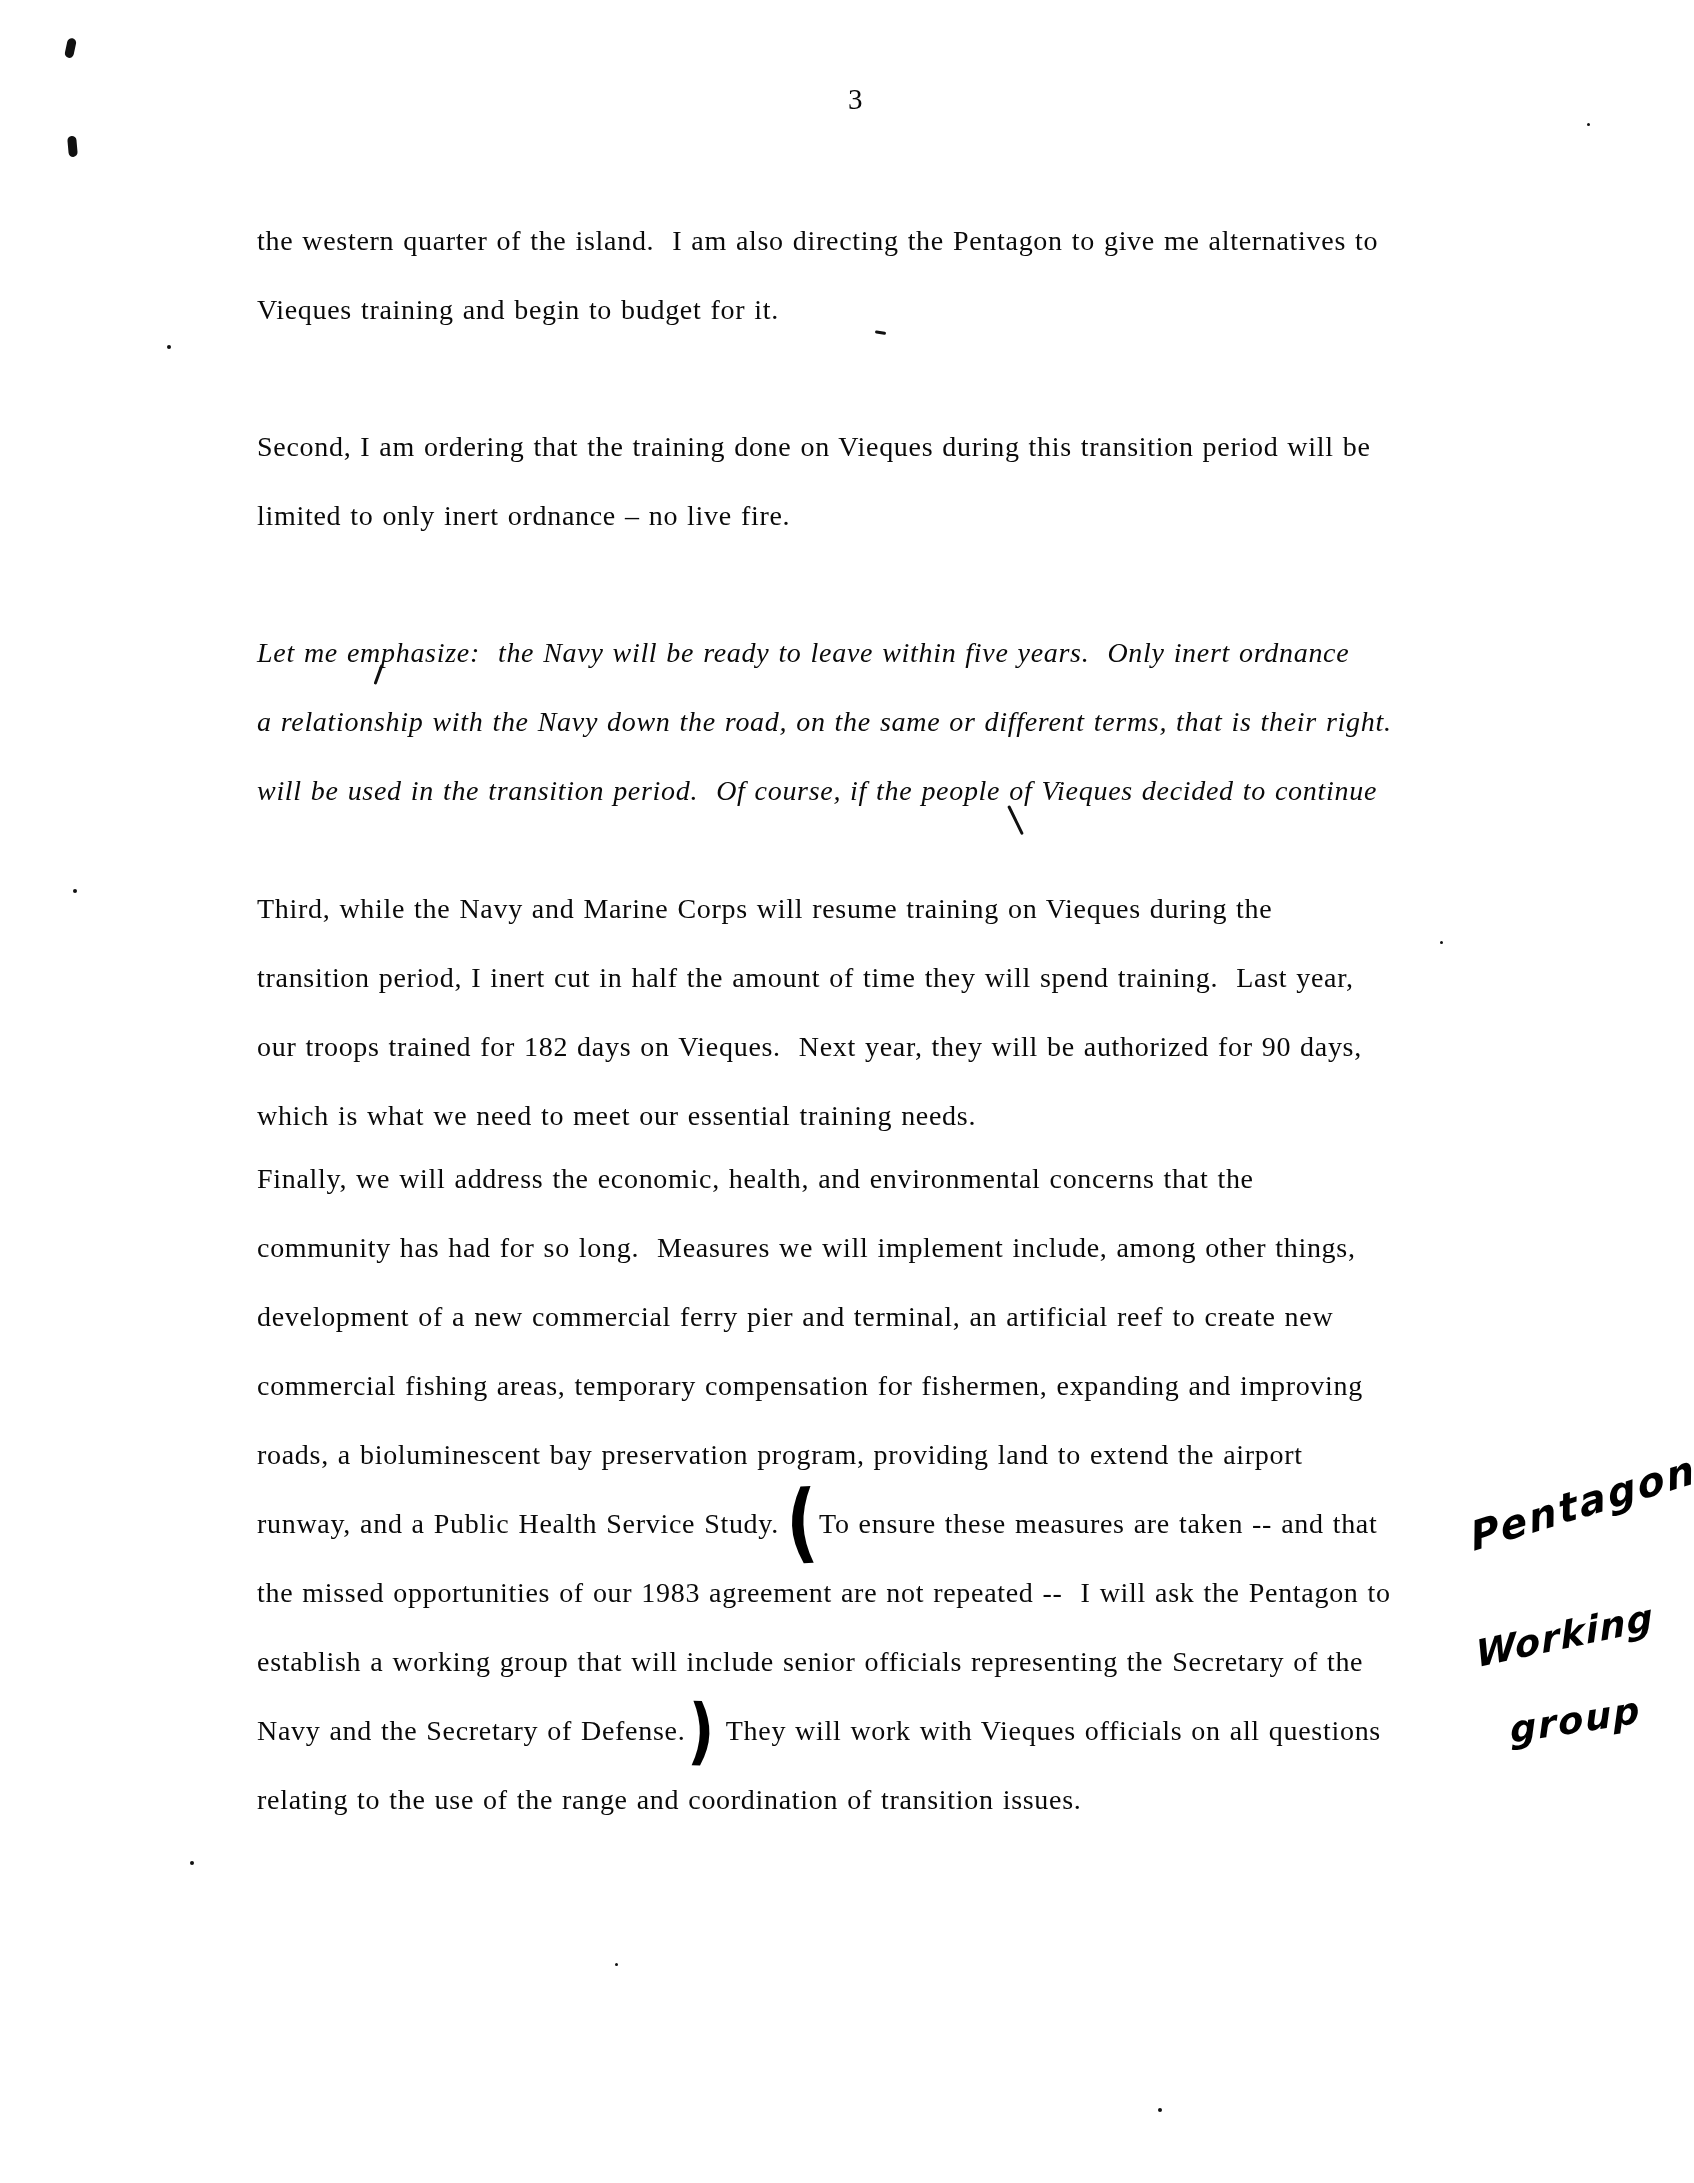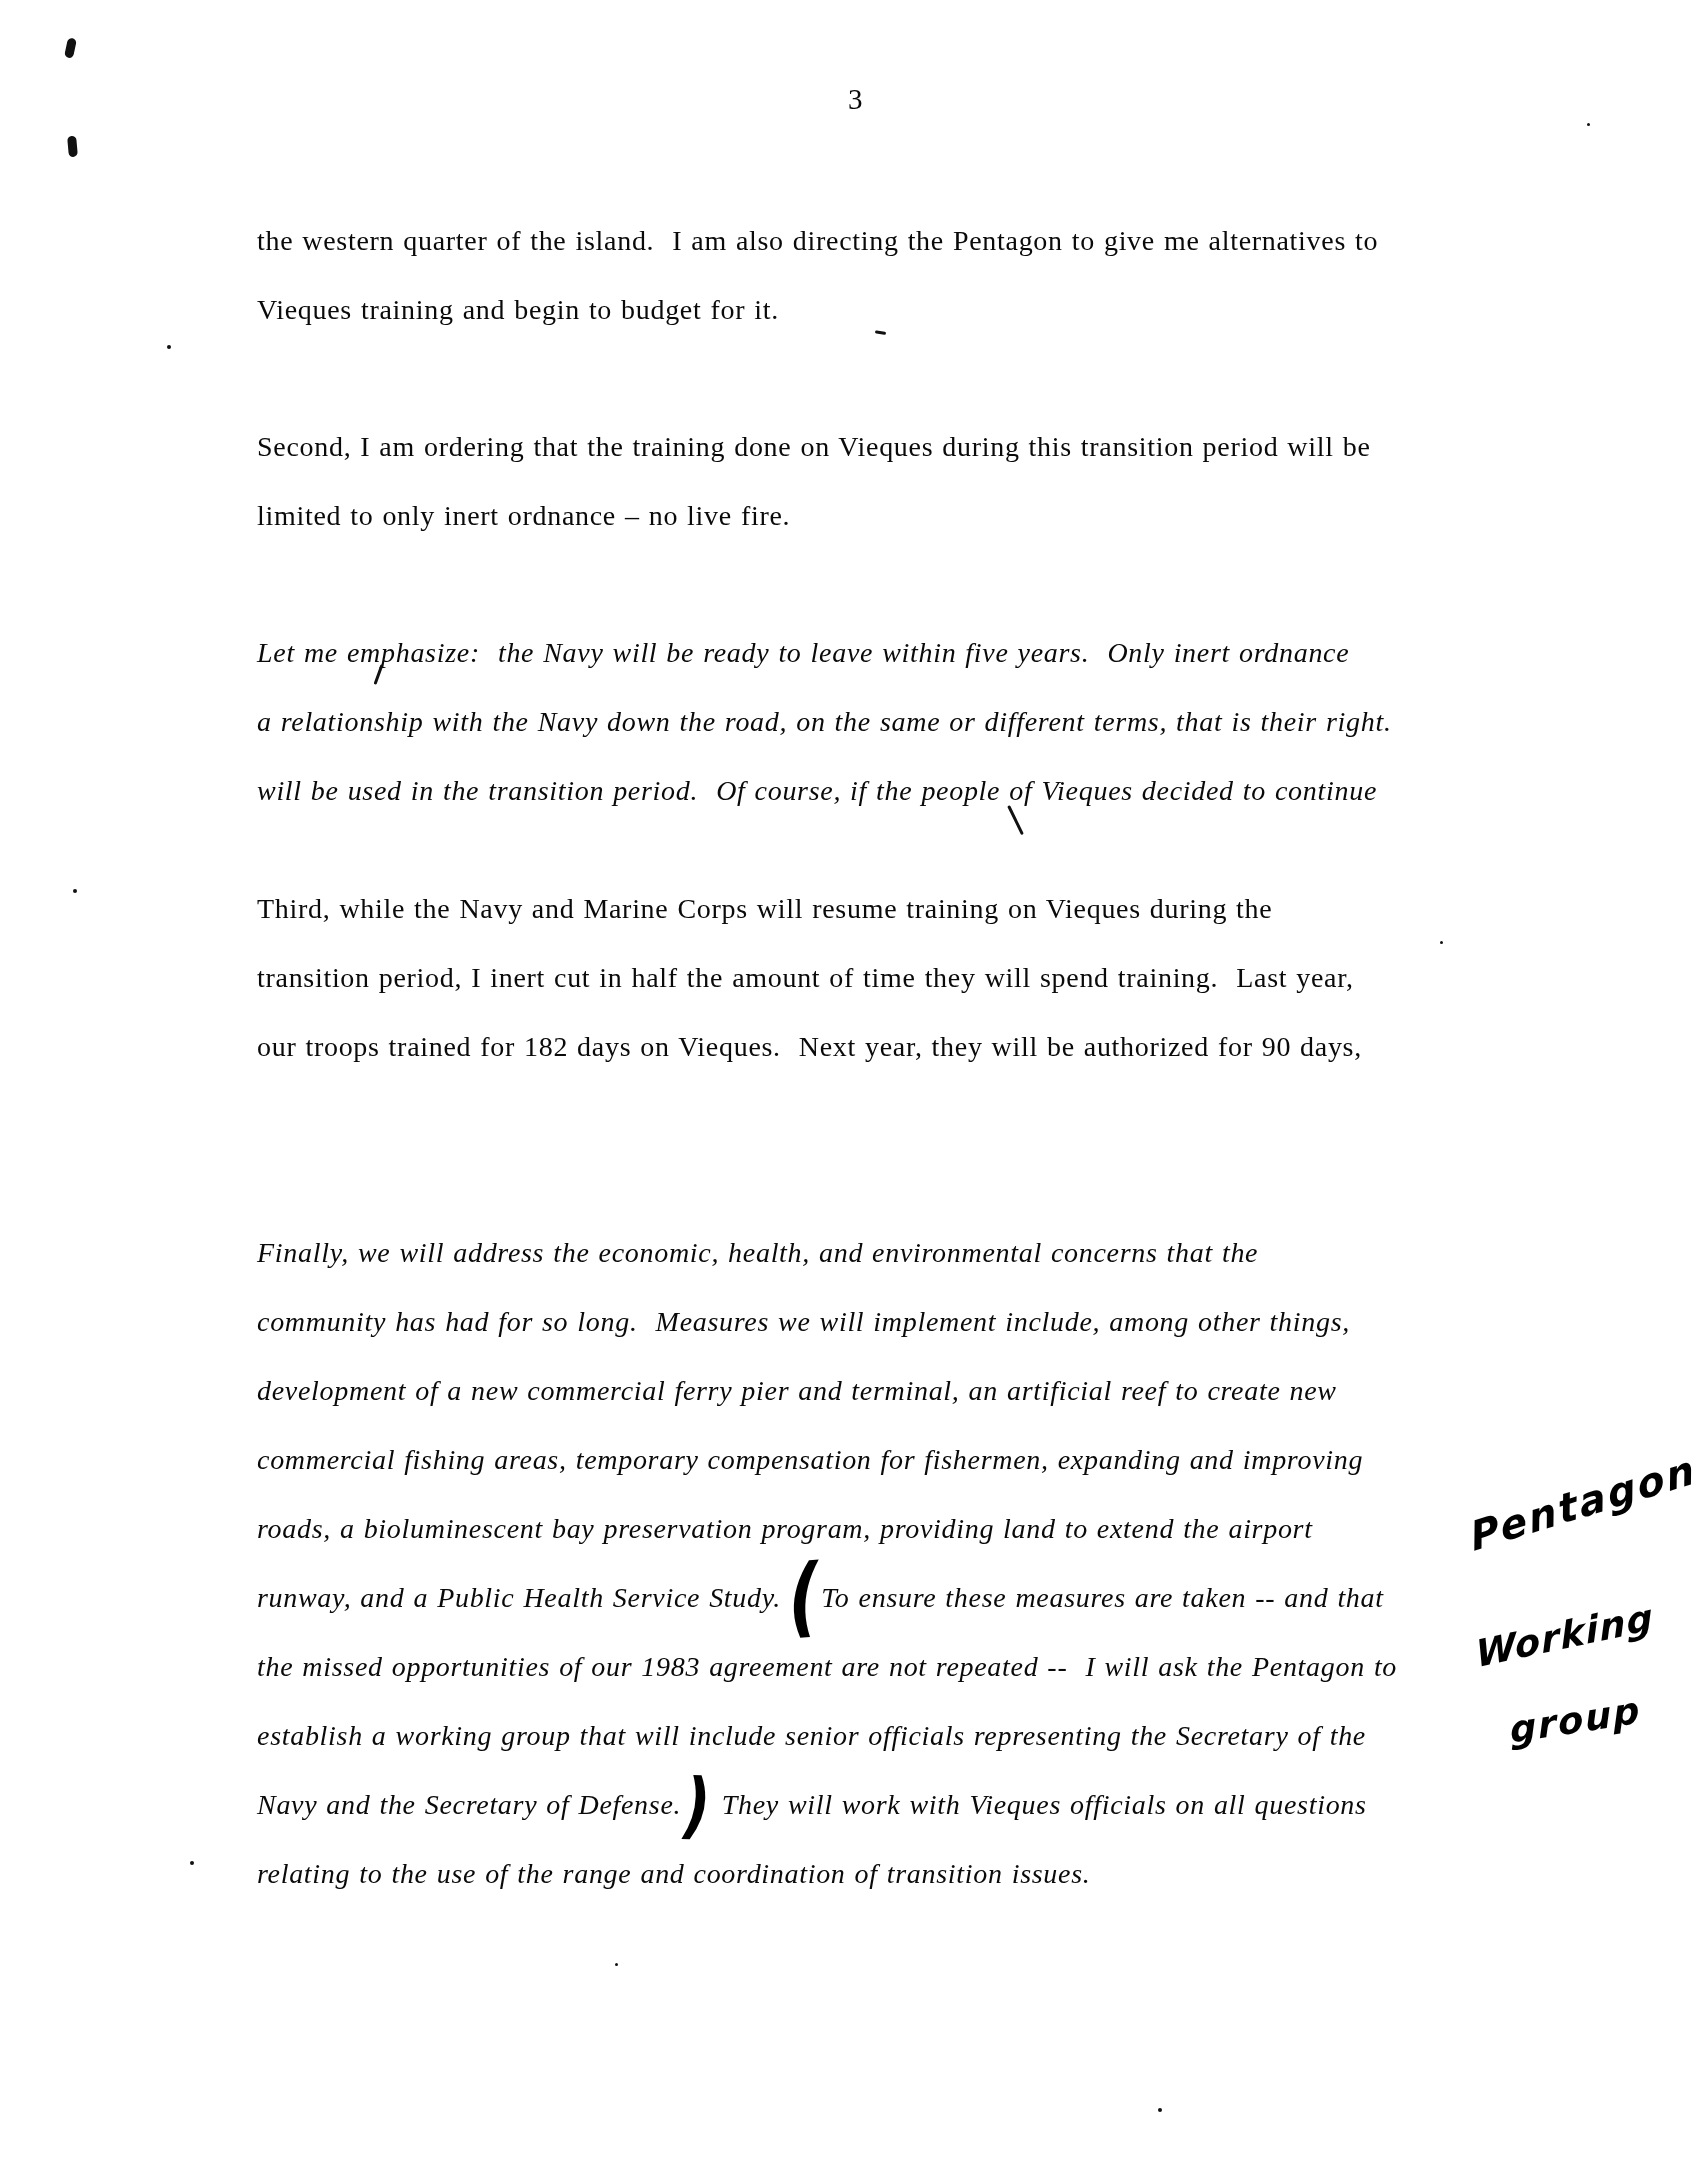--- a/index.html
+++ b/index.html
@@ -25,21 +25,21 @@
     font-size: 28px;
     line-height: 69px;
     letter-spacing: 0.7px;
     word-spacing: 1.3px;
   }
   
   #para-1 { top: 206px; }
   #para-2 { top: 412px; }
   #para-3 { top: 618px; font-style: italic; }
   #para-4 { top: 874px; font-family: Liberation Serif, serif; }
-  #para-5 { top: 1218px; font-style: italic; }
+  #para-5 { top: 1144px; }
 
   
   .hw { font-family: "DejaVu Sans", sans-serif; font-weight: bold; color: #000; }
   .hw-paren {
     display: inline-block;
     font-size: 69px;
     line-height: 0;
     vertical-align: -13.2px;
     transform: scaleY(1.25) rotate(-3deg);
     margin: 0 1.3px 0 6.6px;
@@ -114,20 +114,21 @@
   <div class="para" id="para-3">
     <div class="line">Let me emphasize:  the Navy will be ready to leave within five years.  Only inert ordnance</div>
     <div class="line">a relationship with the Navy down the road, on the same or different terms, that is their right.</div>
     <div class="line">will be used in the transition period.  Of course, if the people of Vieques decided to continue</div>
   </div>
 
   <div class="para" id="para-4">
     <div class="line">Third, while the Navy and Marine Corps will resume training on Vieques during the</div>
     <div class="line">transition period, I inert cut in half the amount of time they will spend training.  Last year,</div>
     <div class="line">our troops trained for 182 days on Vieques.  Next year, they will be authorized for 90 days,</div>
+    <div class="line">which is what we need to meet our essential training needs.</div>
   </div>
 
   <div class="para" id="para-5">
     <div class="line">Finally, we will address the economic, health, and environmental concerns that the</div>
     <div class="line">community has had for so long.  Measures we will implement include, among other things,</div>
     <div class="line">development of a new commercial ferry pier and terminal, an artificial reef to create new</div>
     <div class="line">commercial fishing areas, temporary compensation for fishermen, expanding and improving</div>
     <div class="line">roads, a bioluminescent bay preservation program, providing land to extend the airport</div>
     <div class="line"><span>runway, and a Public Health Service Study.</span><span class="hw hw-paren">(</span><span>To ensure these measures are taken -- and that</span></div>
     <div class="line">the missed opportunities of our 1983 agreement are not repeated --  I will ask the Pentagon to</div>

